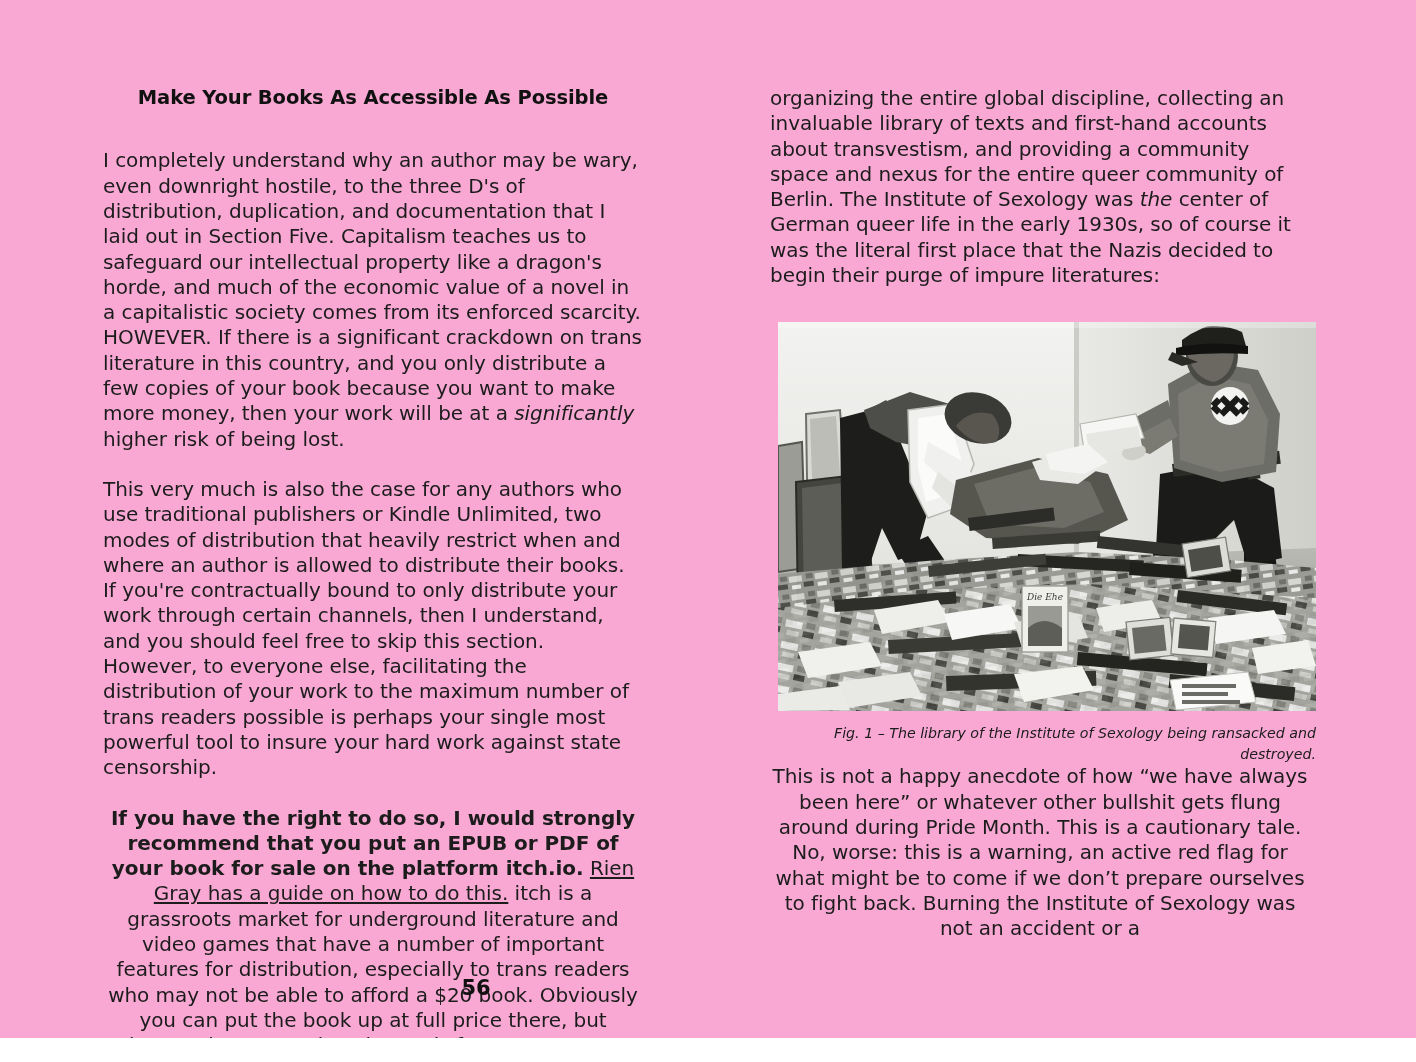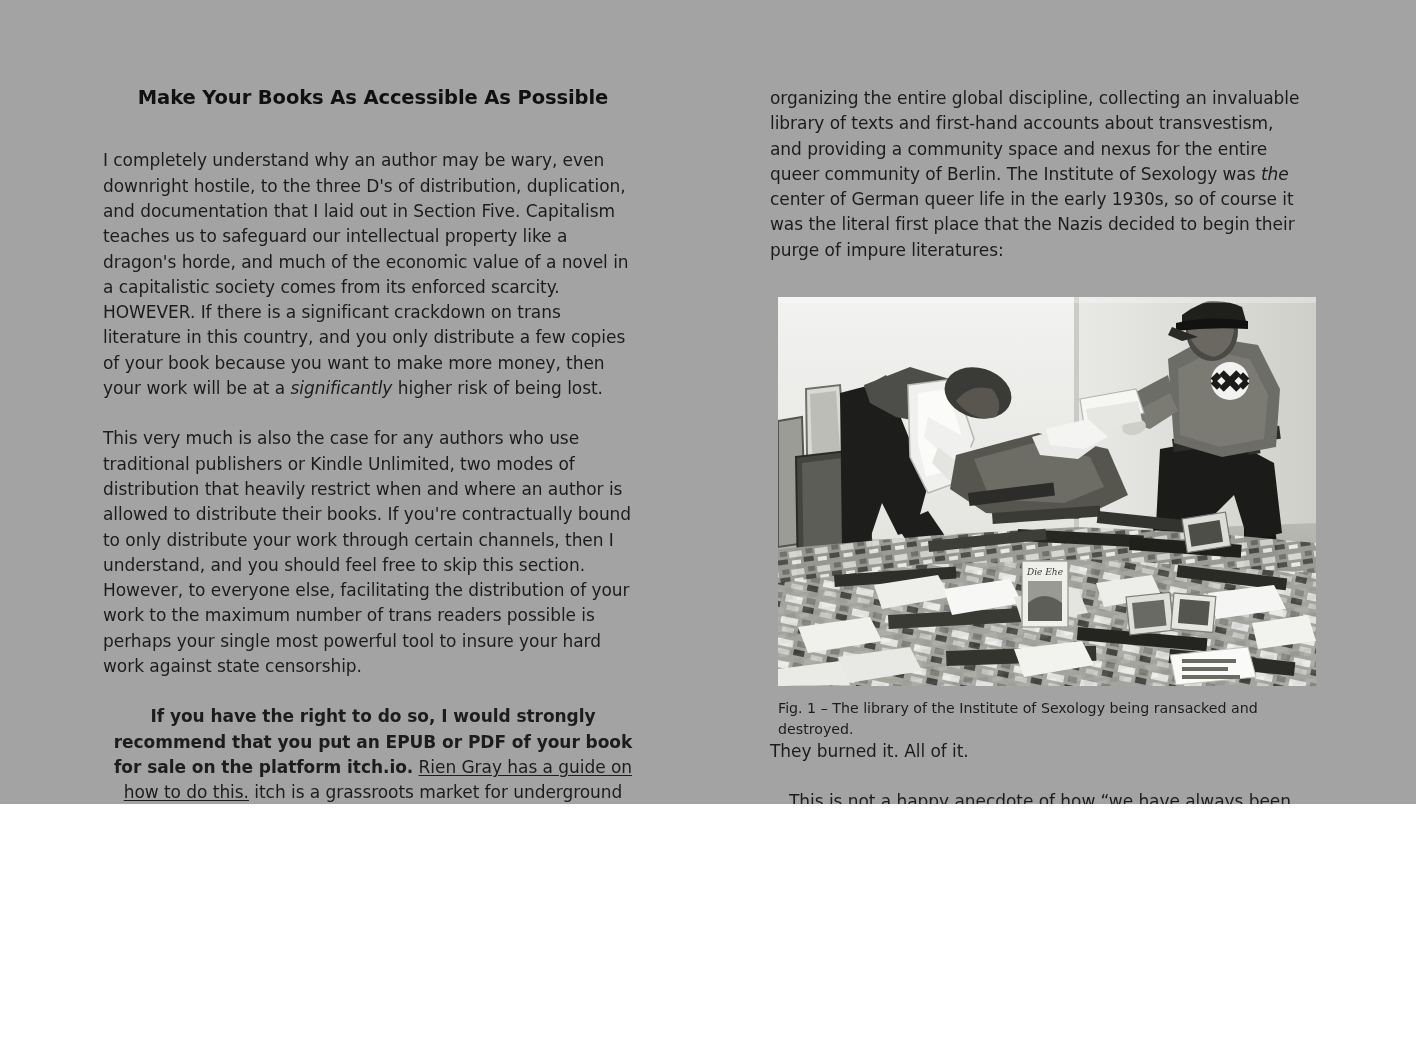--- a/index.html
+++ b/index.html
@@ -7,22 +7,22 @@
     padding: 0;
     background: #ffffff;
   }
   body {
     font-family: "DejaVu Sans", sans-serif;
     color: #1a1a1a;
   }
   #page {
     position: relative;
     width: 1416px;
-    height: 804px;
-    background: #a3a3a3;
+    height: 1038px;
+    background: #f9a8d4;
     overflow: hidden;
     box-sizing: border-box;
   }
 
   
   .column {
     position: absolute;
     top: 0;
     height: 1062px;
     box-sizing: border-box;
@@ -42,21 +42,21 @@
     font-size: 19.5px;
     font-weight: bold;
     letter-spacing: -0.1px;
     text-align: center;
     margin: 0 0 38px 0;
     line-height: 1.25;
     color: #111111;
   }
 
   p.para {
-    font-size: 17px;
+    font-size: 20px;
     line-height: 25.3px;
     margin: 0 0 25px 0;
     color: #1c1c1c;
     letter-spacing: -0.05px;
   }
   p.para:last-child { margin-bottom: 0; text-align: center; }
 
   .para em { font-style: italic; }
   .para b, .lead-bold { font-weight: bold; }
   .link-underline {
@@ -75,22 +75,24 @@
   }
   .figure-image {
     display: block;
     width: 538px;
     height: 389px;
     border: 0;
   }
   .figure-caption {
     font-size: 14.2px;
     line-height: 20.5px;
+    font-style: italic;
     margin: 12px 0 0 0;
     color: #1c1c1c;
+    text-align: right;
   }
 
   .after-figure { margin-top: 36px; }
 
   
   .page-number {
     position: absolute;
     top: 976px;
     width: 540px;
     text-align: center;
@@ -301,21 +303,20 @@
             <path d="M0 372 L62 364 L72 388 L0 389 Z" fill="#eaeae7"></path>
           </g>
 
           <rect x="0" y="0" width="538" height="389" fill="none" stroke="#ffffff" stroke-width="0"></rect>
           <rect x="0" y="0" width="538" height="6" fill="#ffffff" opacity="0.28"></rect>
         </svg>
 
         <figcaption class="figure-caption">Fig. 1 – The library of the Institute of Sexology being ransacked and destroyed.</figcaption>
       </figure>
 
-      <p class="para after-figure">They burned it. All of it.</p>
 
       <p class="para">This is not a happy anecdote of how “we have always been here” or whatever other bullshit gets flung around during Pride Month. This is a cautionary tale. No, worse: this is a warning, an active red flag for what might be to come if we don’t prepare ourselves to fight back. Burning the Institute of Sexology was not an accident or a</p>
 
     </div>
 
   </div>
 
 </div>
 
 </body></html>

